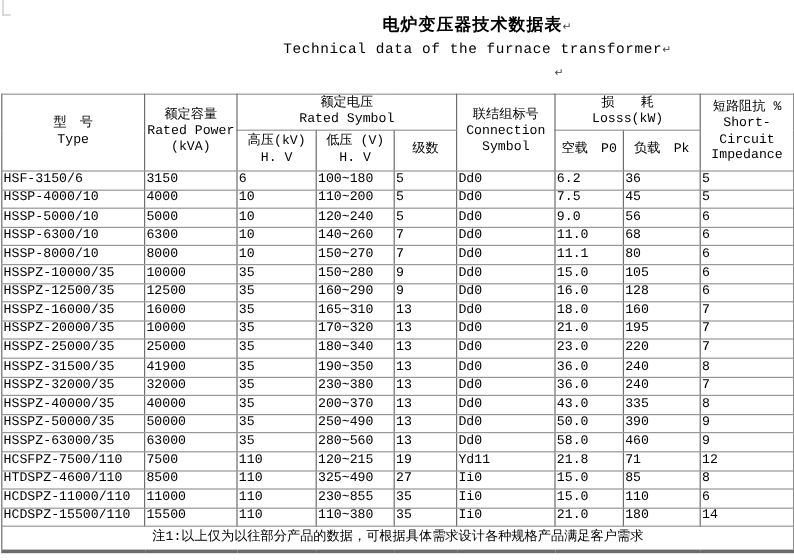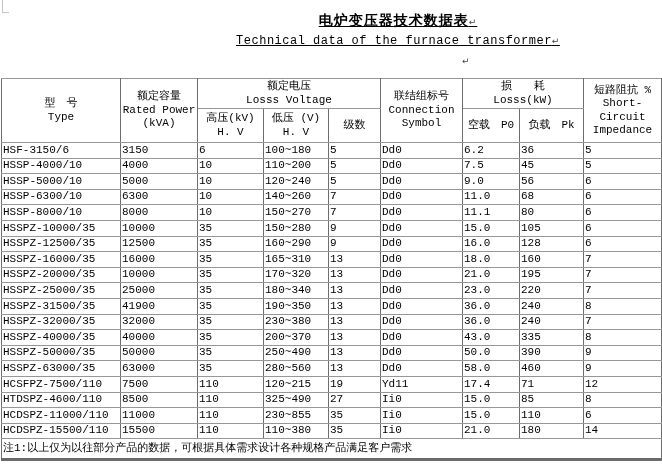--- a/index.html
+++ b/index.html
@@ -9,42 +9,41 @@
     color:#000; overflow:hidden;
   }
   .corner-artifact {
     position:absolute; left:2px; top:0; width:6px; height:12px;
     border-left:1px solid #c4c4c4; border-bottom:1px solid #c4c4c4;
   }
   .titles { position:absolute; left:134px; top:12px; width:528px; text-align:center; }
   .title-cn {
     font-size:14px; font-weight:bold; letter-spacing:1px;
     font-family:"Liberation Sans","DejaVu Sans",sans-serif;
-    text-decoration:underline;
-  }
-  .title-en { font-size:12px; margin-top:4px; letter-spacing:0.5px;text-decoration:underline; }
+  }
+  .title-en { font-size:12px; margin-top:4px; letter-spacing:0.5px; }
   .pmark { font-size:9px; color:#444; font-family:"DejaVu Sans",sans-serif; font-weight:normal; }
   .lone-pmark { position:absolute; left:462px; top:56px; }
 
   table.data {
     position:absolute; left:1px; top:78px; width:660px;
     border-collapse:collapse; table-layout:fixed;
     border:1px solid #6e6e6e; border-bottom:3px solid #6a6a6a;
   }
   table.data th, table.data td {
     border-left:1px solid #6e6e6e; border-right:1px solid #6e6e6e;
     border-top:1px solid #979797; border-bottom:1px solid #979797;
     font-weight:normal; font-size:11px; line-height:1.22;
     padding:0 1px; overflow:hidden; white-space:nowrap; vertical-align:middle;
   }
   thead th { text-align:center; }
   thead tr.h-top th { height:29px; }
   thead tr.h-bot th { height:33px; }
   tbody td { height:14.6px; text-align:left; padding-left:3px; }
-  tfoot td { height:19px; text-align:left; padding-left:2px; font-size:11px;margin-top:16px; }
+  tfoot td { height:19px; text-align:center; padding-left:2px; font-size:11px;margin-top:16px; }
 </style>
 </head>
 <body>
 
 <div class="page">
 
   <div class="corner-artifact"></div>
 
   <div class="titles">
     <div class="title-cn"><span>电炉变压器技术数据表</span><span class="pmark">↵</span></div>
@@ -71,21 +70,21 @@
           <div>型　号</div>
           <div>Type</div>
         </th>
         <th rowspan="2">
           <div>额定容量</div>
           <div>Rated Power</div>
           <div>(kVA)</div>
         </th>
         <th colspan="3">
           <div>额定电压</div>
-          <div>Losss Voltage</div>
+          <div>Rated Symbol</div>
         </th>
         <th rowspan="2">
           <div>联结组标号</div>
           <div>Connection</div>
           <div>Symbol</div>
         </th>
         <th colspan="2">
           <div>损　　耗</div>
           <div>Losss(kW)</div>
         </th>
@@ -282,21 +281,21 @@
           <td>460</td>
           <td>9</td>
         </tr>
         <tr>
           <td>HCSFPZ-7500/110</td>
           <td>7500</td>
           <td>110</td>
           <td>120~215</td>
           <td>19</td>
           <td>Yd11</td>
-          <td>17.4</td>
+          <td>21.8</td>
           <td>71</td>
           <td>12</td>
         </tr>
         <tr>
           <td>HTDSPZ-4600/110</td>
           <td>8500</td>
           <td>110</td>
           <td>325~490</td>
           <td>27</td>
           <td>Ii0</td>

